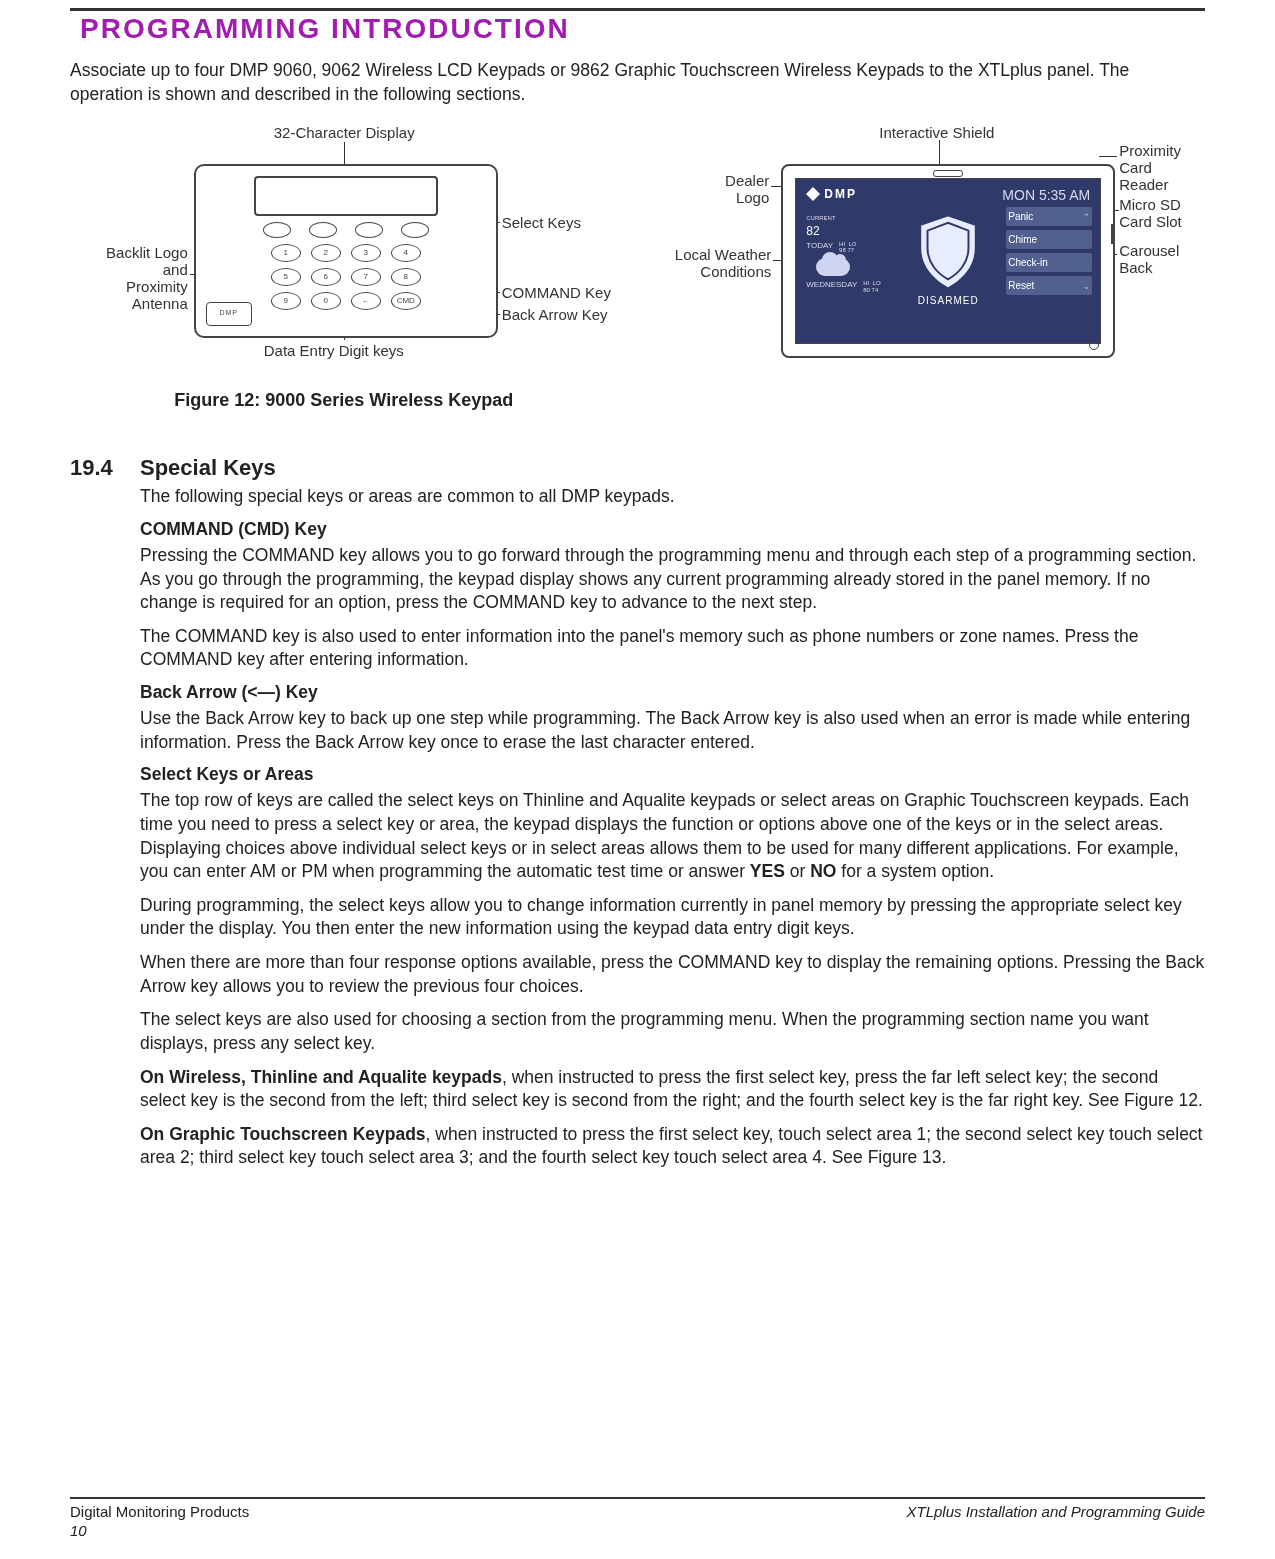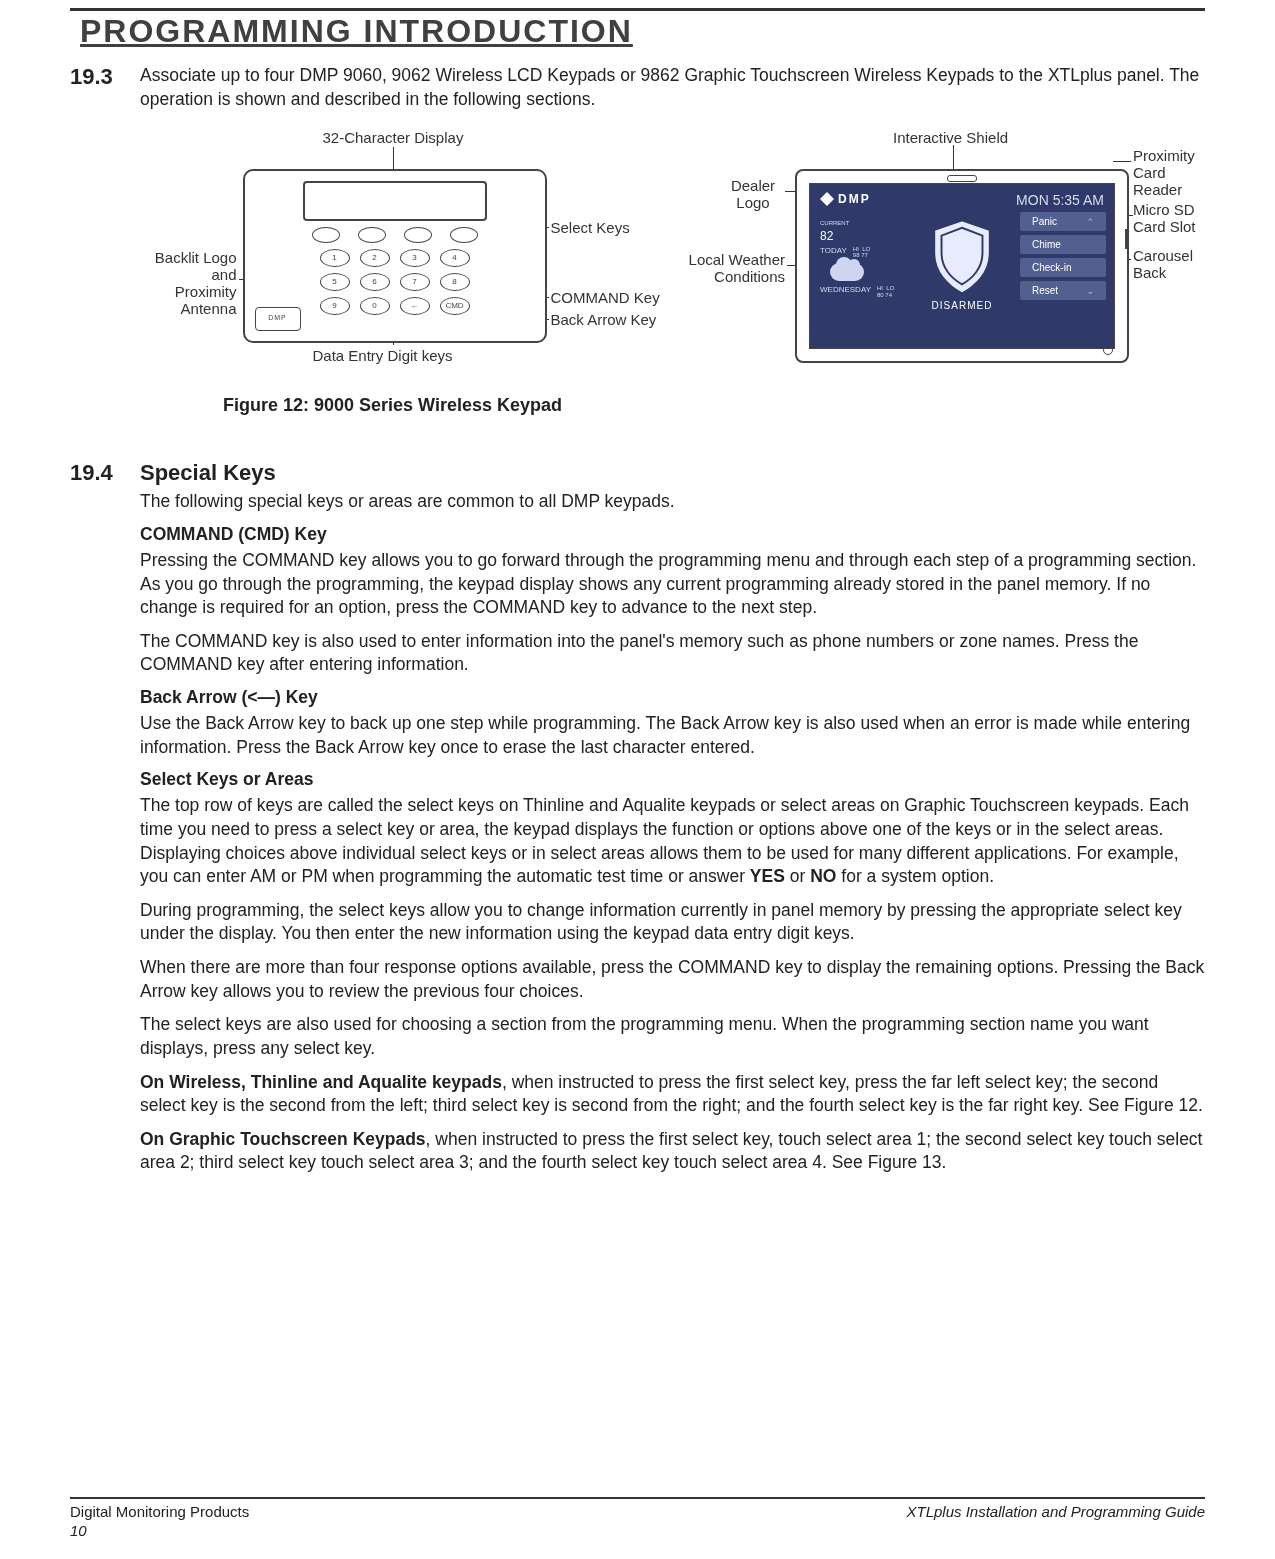--- a/index.html
+++ b/index.html
@@ -18,25 +18,24 @@
     box-sizing: border-box;
     padding: 0 70px 0 70px;
   }
   .top-rule {
     border-top: 3px solid #333;
     margin-top: 8px;
   }
   .header-title {
     font-family: "Arial Black", Gadget, sans-serif;
     font-weight: 900;
-    font-size: 32px;
+    font-size: 28px;
     letter-spacing: 2px;
-    color: #404040;
+    color: #a21caf;
     margin: 2px 0 6px 10px;
-    text-decoration: underline;
   }
   .sec {
     display: flex;
     margin-top: 14px;
   }
   .sec-num {
     width: 70px;
     flex: 0 0 70px;
     font-weight: 700;
     font-size: 22px;
@@ -232,21 +231,21 @@
     right: 8px; top: 28px;
     width: 86px;
     display: flex;
     flex-direction: column;
     gap: 4px;
   }
   .ts-menu-item {
     background: #51608f;
     color: #fff;
     font-size: 10px;
-    padding: 4px 12px;
+    padding: 4px 2px;
     border-radius: 2px;
     display: flex;
     justify-content: space-between;
     align-items: center;
   }
   .ts-chev {
     font-size: 9px;
     color: #b9c1e0;
   }
   .ts-sdslot {
@@ -293,21 +292,20 @@
   }
 </style>
 </head>
 <body>
 
 <div class="page">
   <div class="top-rule"></div>
   <div class="header-title">PROGRAMMING INTRODUCTION</div>
 
   <div class="sec">
-    <div class="sec-num">19.3</div>
     <div class="sec-body">
       <p class="body-text">Associate up to four DMP 9060, 9062 Wireless LCD Keypads or 9862 Graphic Touchscreen Wireless Keypads to the XTLplus panel. The operation is shown and described in the following sections.</p>
 
       <div class="figures-row">
 
         <div class="figure-box">
           <div class="fig12">
 
             <div class="ann" style="left:170px; top:0; text-align:center;">32-Character Display</div>
             <div class="ann-line" style="left:240px; top:18px; width:1px; height:30px;"></div>
@@ -355,21 +353,21 @@
             </div>
           </div>
           <div class="figure-caption">Figure 12: 9000 Series Wireless Keypad</div>
         </div>
 
         <div class="figure-box">
           <div class="fig13">
             <div class="ann" style="left:208px; top:0; text-align:center;">Interactive Shield</div>
             <div class="ann-line" style="left:268px; top:16px; width:1px; height:50px;"></div>
 
-            <div class="ann" style="left:38px; top:48px; text-align:center; width:60px; white-space:pre-line;">Dealer
+            <div class="ann" style="left:38px; top:48px; text-align:right; width:60px; white-space:pre-line;">Dealer
 Logo</div>
             <div class="ann-line" style="left:100px; top:62px; width:24px; height:1px;"></div>
 
             <div class="ann" style="left:0; top:122px; text-align:right; width:100px; white-space:pre-line;">Local Weather
 Conditions</div>
             <div class="ann-line" style="left:102px; top:136px; width:22px; height:1px;"></div>
 
             <div class="ann" style="left:448px; top:18px; white-space:pre-line; text-align:left;">Proximity Card
 Reader</div>
             <div class="ann-line" style="left:428px; top:32px; width:18px; height:1px;"></div>

